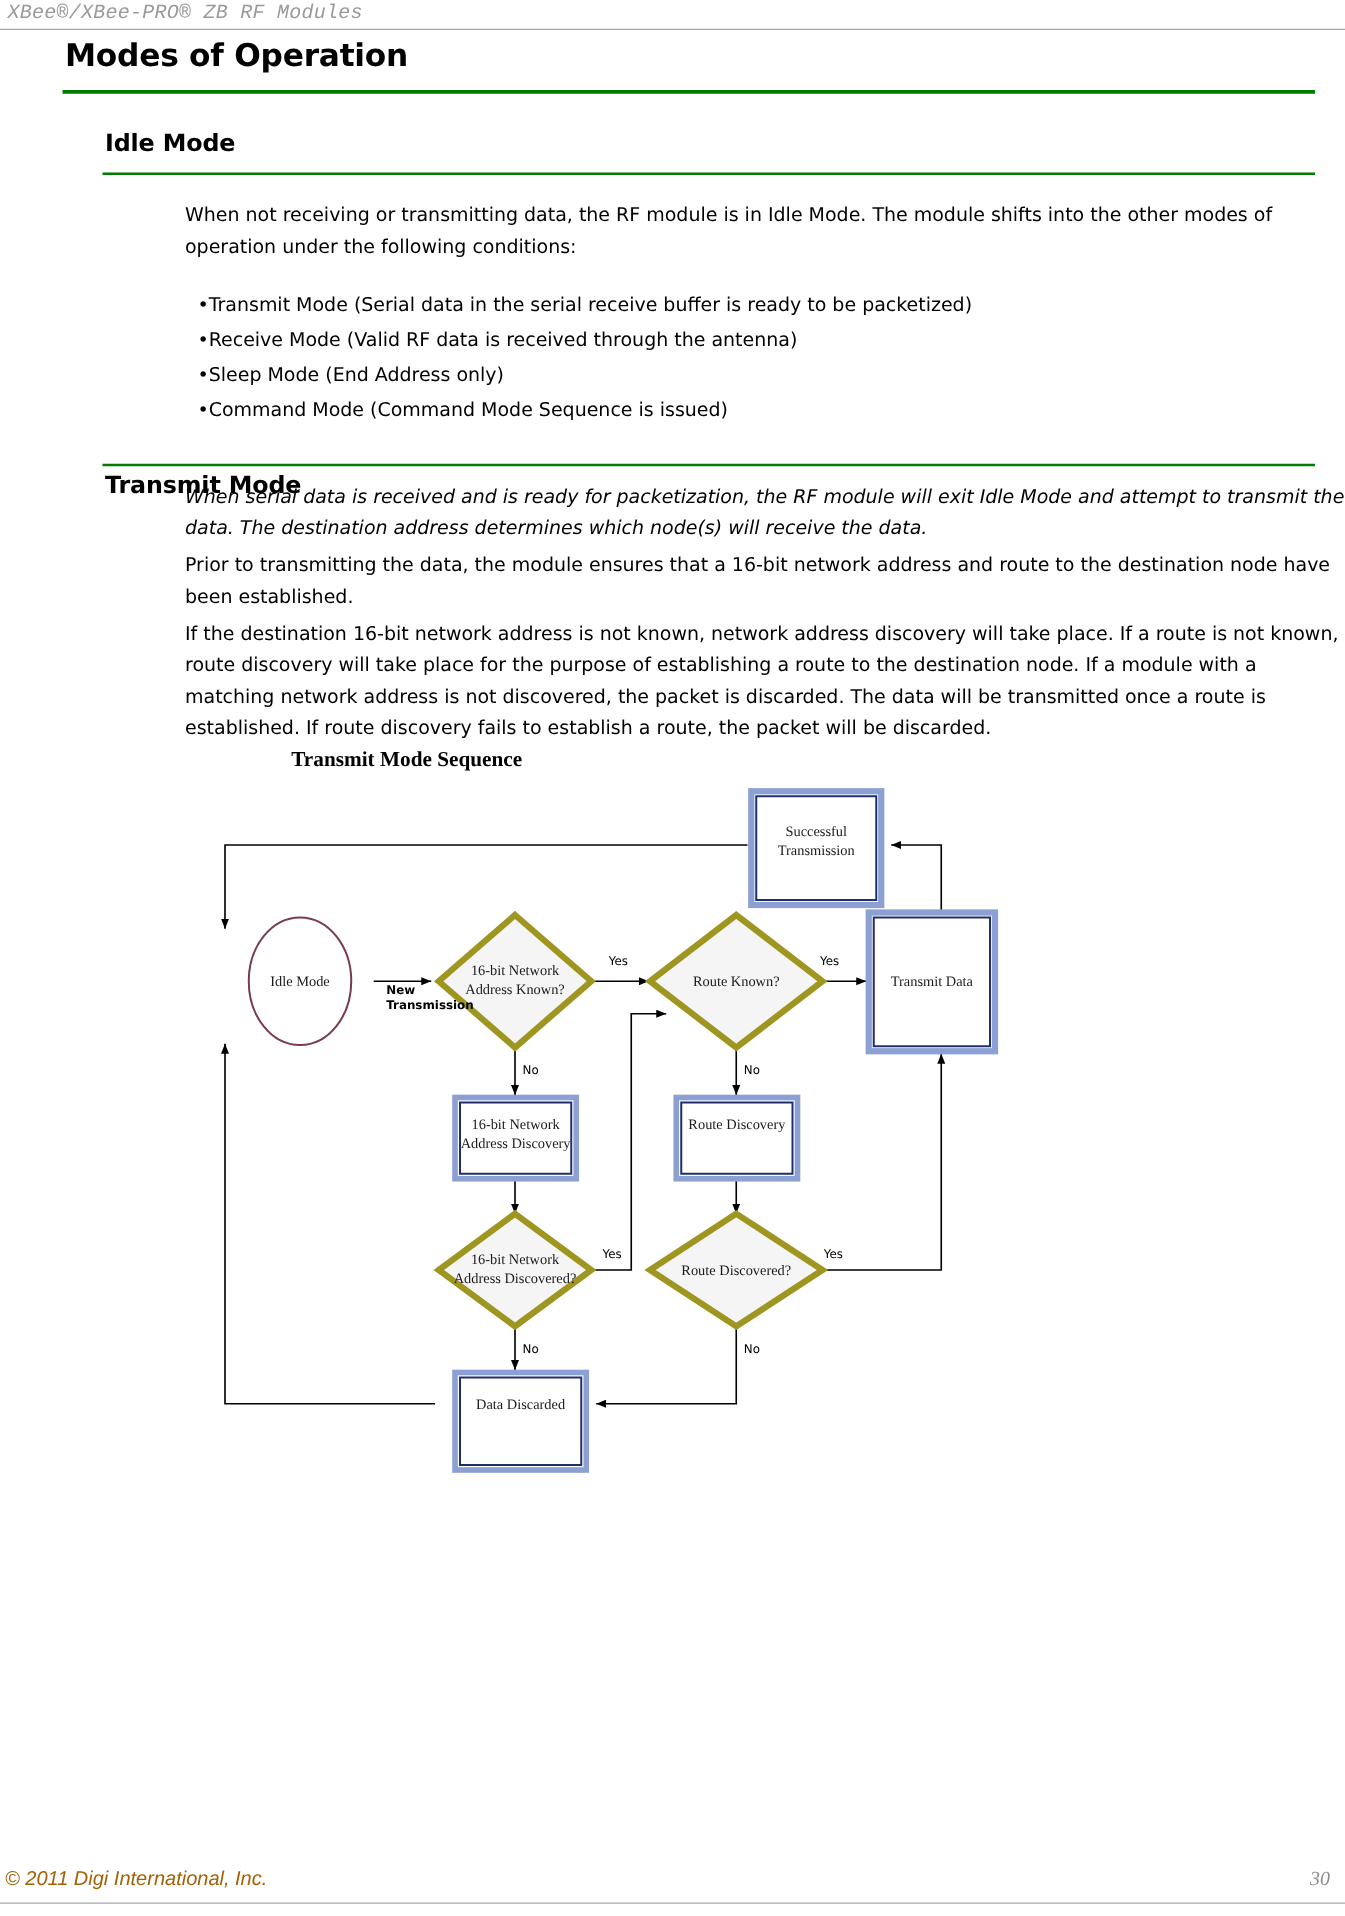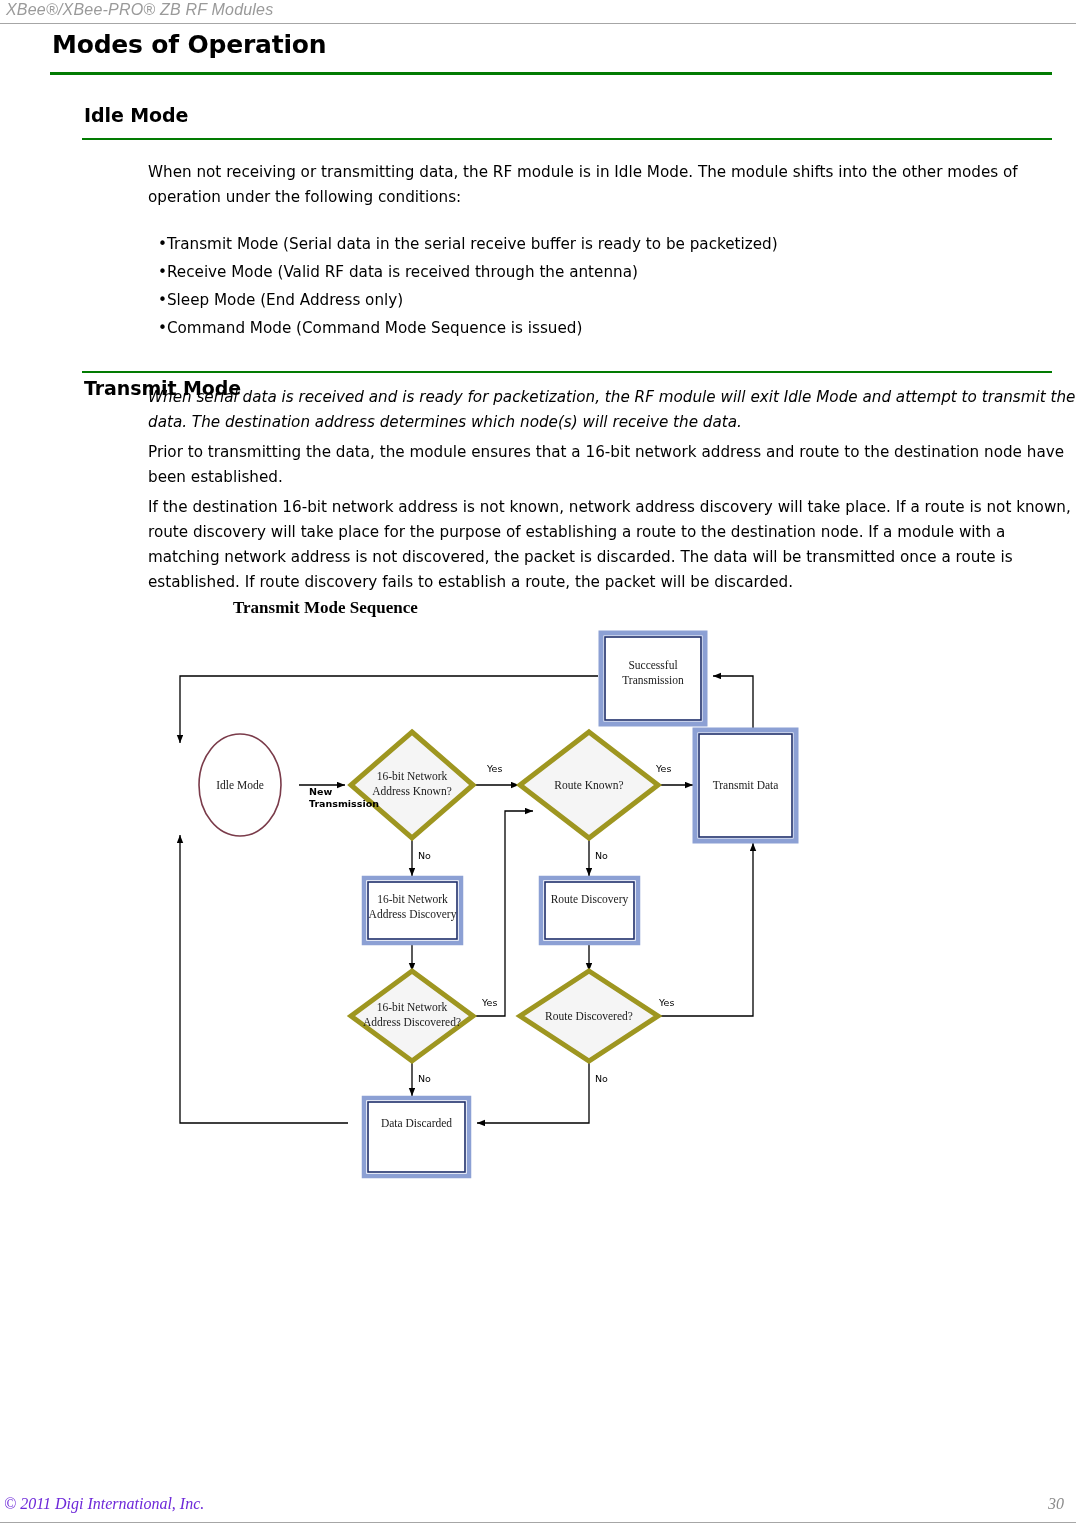--- a/index.html
+++ b/index.html
@@ -19,21 +19,21 @@
   
   #running-header {
     position: absolute;
     left: 0; top: 0;
     width: 1076px;
     height: 24px;
   }
   #running-header .hdr-text {
     position: absolute;
     left: 6px; top: 1px;
-    font-family: Liberation Sans, sans-serif;
+    font-family: Liberation Mono, monospace;
     font-style: italic;
     font-size: 16px;
     color: #9a9a9a;
     letter-spacing: 0.2px;
     white-space: nowrap;
   }
   #running-header .hdr-rule {
     position: absolute;
     left: 0; top: 23px;
     width: 1076px;
@@ -148,24 +148,24 @@
   
   #page-footer {
     position: absolute;
     left: 0; top: 1495px;
     width: 1076px;
     height: 38px;
   }
   #page-footer .foot-copyright {
     position: absolute;
     left: 4px; top: 0px;
-    font-family: Liberation Serif, serif;
+    font-family: Liberation Sans, sans-serif;
     font-style: italic;
     font-size: 16px;
-    color: #6d28d9;
+    color: #a16207;
     white-space: nowrap;
   }
   #page-footer .foot-pageno {
     position: absolute;
     right: 12px; top: 0px;
     font-family: "Liberation Serif", serif;
     font-style: italic;
     font-size: 16px;
     color: #8d8d8d;
   }

